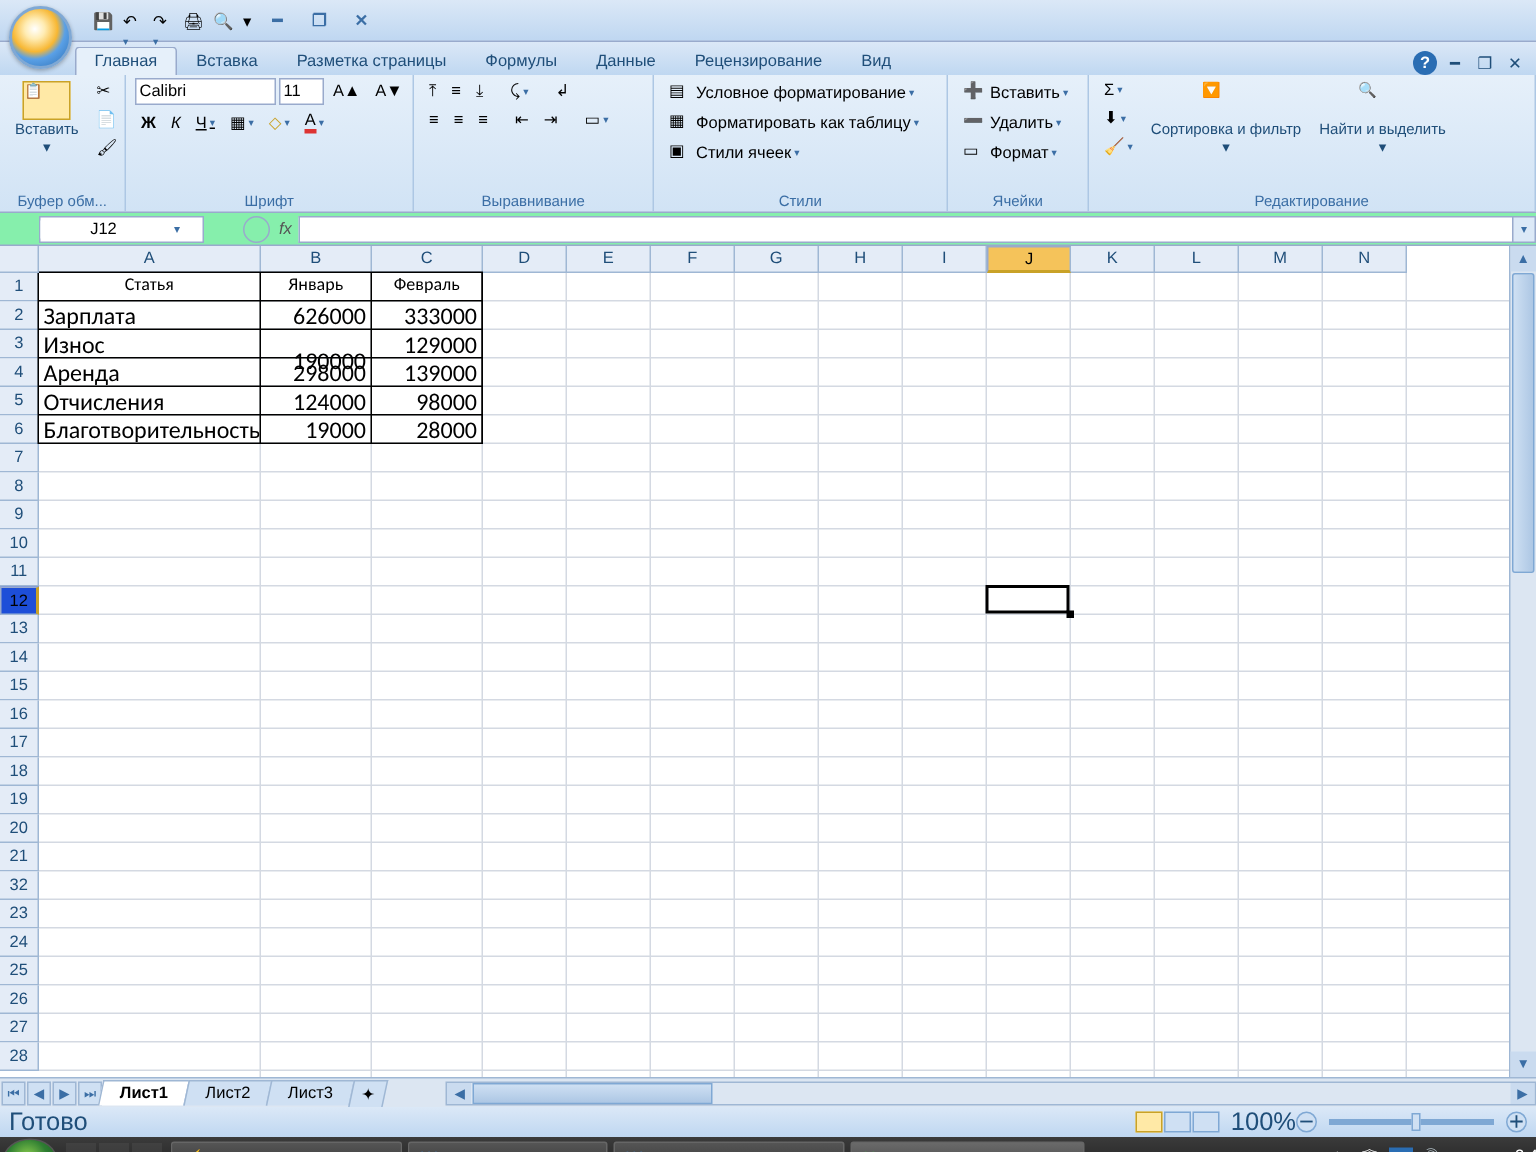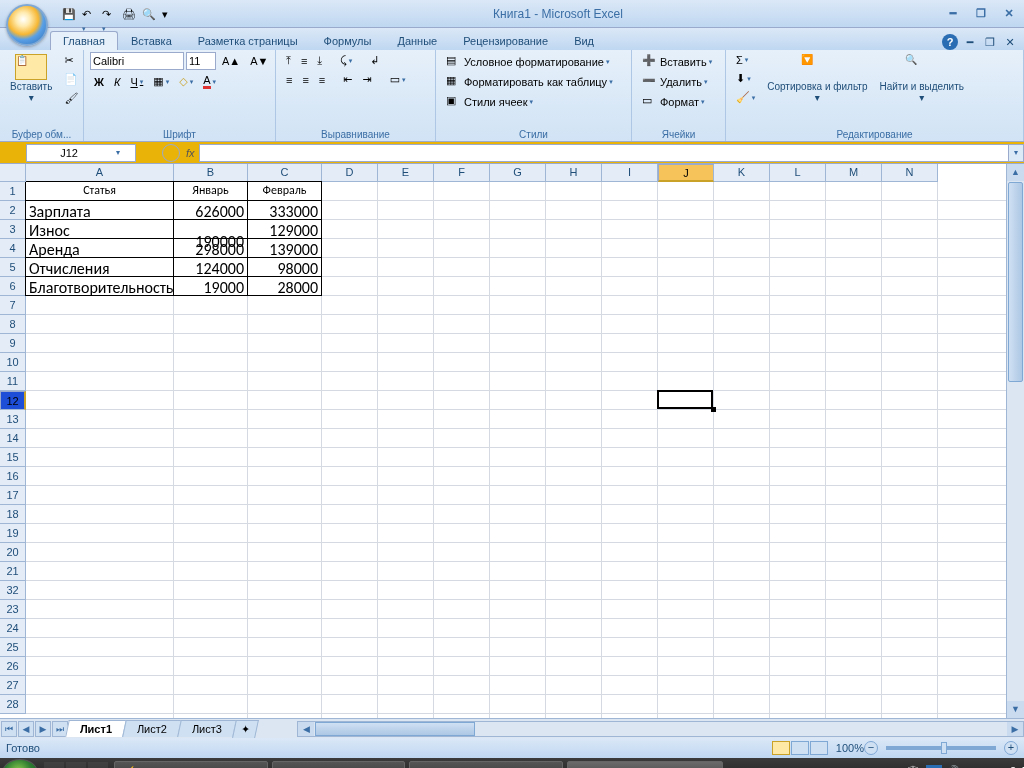--- a/index.html
+++ b/index.html
@@ -31,21 +31,21 @@
 .btn { border: 1px solid transparent; padding: 1px 3px; font-size: 11px; display: inline-flex; align-items: center; gap: 2px; cursor: pointer; border-radius: 2px; }
 .btn .dd { font-size: 7px; color: #3b6ea5; }
 .sel { background: #fff; border: 1px solid #9ac; height: 18px; font-size: 11px; padding: 0 2px; }
 .bigbtn { display: flex; flex-direction: column; align-items: center; font-size: 10px; color: #1f4e79; padding: 2px 4px; cursor: pointer; }
 .bigbtn .ico { width: 32px; height: 26px; margin-bottom: 1px; }
 .ico16 { width: 16px; height: 16px; display: inline-block; }
 .icon-box { background: #ffe9a6; border: 1px solid #c9a227; }
 .bold { font-weight: bold; } .italic { font-style: italic; } .underline { text-decoration: underline; }
 
 
-.formula-bar { height: 22px; background: #eab308; border-bottom: 1px solid #9ac; display: flex; align-items: center; }
+.formula-bar { height: 22px; background: #86efac; border-bottom: 1px solid #9ac; display: flex; align-items: center; }
 .namebox-wrap { width: 110px; background: #fff; border: 1px solid #9ac; margin: 0 0 0 26px; height: 18px; display: flex; align-items: center; }
 .namebox { border: none; width: 84px; text-align: center; font-size: 11px; }
 .namebox-dd { width: 14px; text-align: center; color: #3b6ea5; font-size: 8px; }
 .fx-circle { width: 18px; height: 18px; border: 1px solid #9ac; border-radius: 50%; margin: 0 6px 0 26px; }
 .fx { font-style: italic; color: #555; margin-right: 4px; }
 .formula-input { flex: 1; height: 18px; border: 1px solid #9ac; border-right: none; background: #fff; }
 .fb-dd { width: 16px; border: 1px solid #9ac; height: 18px; background: #dce9f7; display: inline-flex; align-items: center; justify-content: center; font-size: 8px; color: #3b6ea5; }
 
 
 .grid-wrap { position: relative; height: 554px; background: #fff; overflow: hidden; }
@@ -75,21 +75,21 @@
 .sb-nav { display: flex; }
 .sb-nav span { width: 16px; height: 16px; border: 1px solid #9fb7d4; background: #cfe0f3; margin: 0 0 0 1px; text-align: center; font-size: 9px; line-height: 14px; color: #3b6ea5; }
 .sheet-tab { padding: 2px 12px; background: #cfe0f3; border: 1px solid #9fb7d4; border-bottom: none; font-size: 11px; margin-left: -1px; transform: skewX(-12deg); }
 .sheet-tab span { display: inline-block; transform: skewX(12deg); }
 .sheet-tab.active { background: #fff; font-weight: bold; }
 .hscroll { flex: 1; margin-left: 40px; height: 16px; background: #dce6f2; position: relative; border: 1px solid #9fb7d4; }
 .hscroll .thumb { position: absolute; left: 0; top: 0; bottom: 0; width: 160px; background: linear-gradient(#cfe0f3,#adc7e4); border: 1px solid #7fa8d4; }
 .hscroll .arr { position: absolute; top: 0; bottom: 0; width: 16px; background: #cadbef; text-align: center; font-size: 9px; line-height: 14px; color: #3b6ea5; }
 
 
-.status-bar { height: 20px; background: linear-gradient(#dbe8f7,#bfd7f1); display: flex; align-items: center; padding: 0 6px; font-size: 11px; color: #1f4e79; justify-content: flex-end; }
+.status-bar { height: 20px; background: linear-gradient(#dbe8f7,#bfd7f1); display: flex; align-items: center; padding: 0 6px; font-size: 17px; color: #1f4e79; justify-content: flex-end; }
 .status-bar .views { margin-left: auto; display: flex; gap: 1px; }
 .status-bar .views span { width: 18px; height: 14px; border: 1px solid #7fa8d4; background: #cfe0f3; }
 .status-bar .views span.on { background: #ffe9a6; border-color: #c9a227; }
 .zoom-slider { width: 110px; height: 4px; background: #7fa8d4; margin: 0 8px; position: relative; }
 .zoom-slider .th { position: absolute; left: 50%; top: -4px; width: 6px; height: 12px; background: #cfe0f3; border: 1px solid #7fa8d4; }
 .zbtn { width: 14px; height: 14px; border: 1px solid #7fa8d4; background: #cfe0f3; text-align: center; line-height: 11px; border-radius: 7px; }
 
 
 .taskbar { height: 30px; background: linear-gradient(#3b3b3b,#1a1a1a); display: flex; align-items: center; padding: 0 2px; color: #fff; font-size: 11px; }
 .start { width: 36px; height: 28px; background: radial-gradient(circle at 45% 45%,#8fd14f 0,#2e7d32 55%,#1b5e20 100%); border-radius: 50%; border: 1px solid #555; }
@@ -110,21 +110,20 @@
 
 <div class="titlebar">
   <div class="qat">
     <span class="btn">💾</span>
     <span class="btn">↶<span class="dd">▾</span></span>
     <span class="btn">↷<span class="dd">▾</span></span>
     <span class="btn">🖨</span>
     <span class="btn">🔍</span>
     <span class="btn dd">▾</span>
   </div>
-  <div class="title-text">Книга1 - Microsoft Excel</div>
   <div class="win-btns">
     <span style="color:#3b6ea5">━</span>
     <span style="color:#3b6ea5">❐</span>
     <span style="color:#3b6ea5">✕</span>
   </div>
 </div>
 
 <div class="ribbon-tabs">
   <div class="tab active">Главная</div>
   <div class="tab">Вставка</div>

